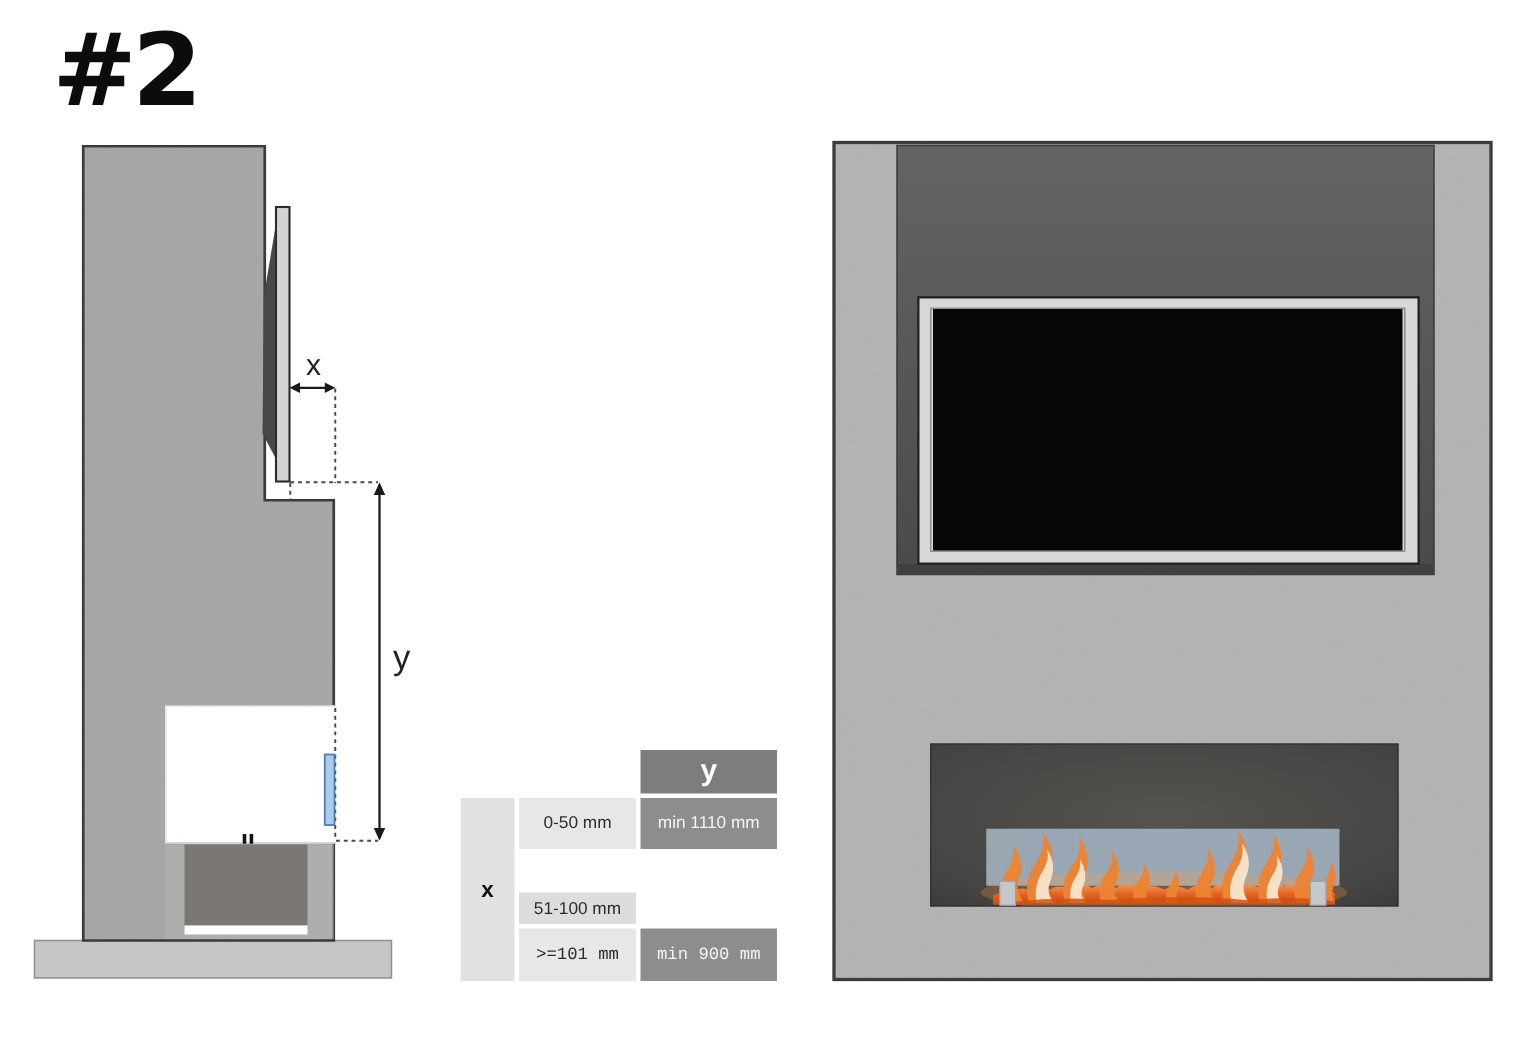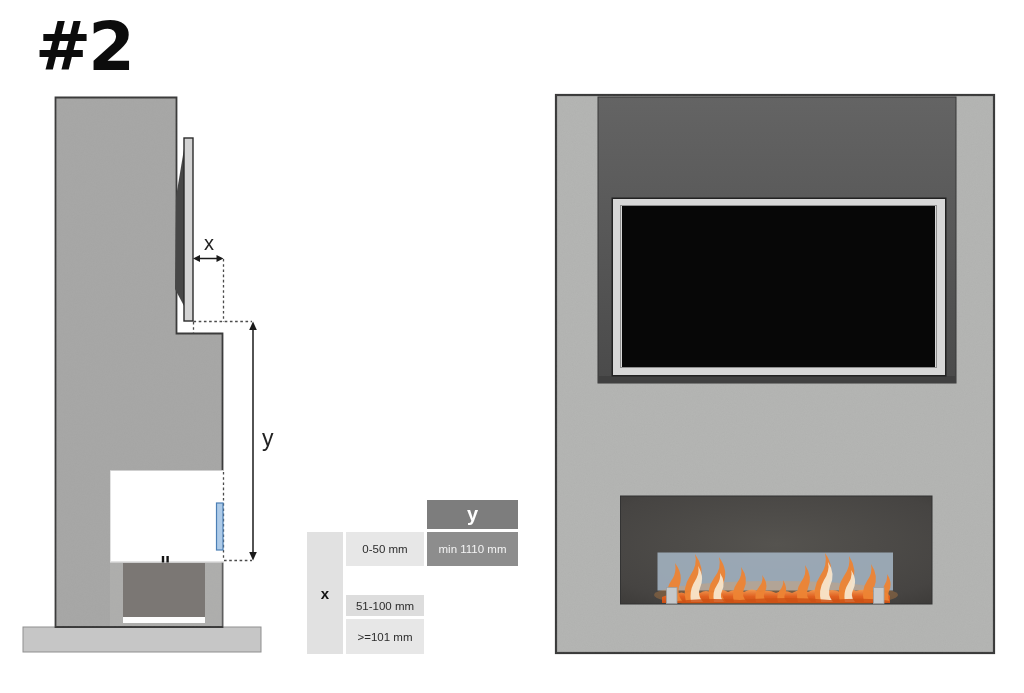--- a/index.html
+++ b/index.html
@@ -36,21 +36,21 @@
   }
   .cell-row-header{
     grid-column:1;grid-row:2/5;
     background:var(--table-x-bg);color:#111111;
     font-weight:bold;font-size:15px;
   }
   .cell-range{grid-column:2;font-size:11.5px;color:var(--table-text-dark);}
   .cell-value{grid-column:3;font-size:11.5px;color:var(--table-text-light);}
   .row-1{grid-row:2;}
   .row-2{grid-row:3;}
-  .row-3{grid-row:4;}
+  .row-3{grid-row:4;font-family:Liberation Mono, monospace;}
   .cell-range.row-1,.cell-range.row-3{background:var(--table-mid-bg-a);}
   .cell-range.row-2{background:var(--table-mid-bg-b);margin-top:26px;}
   .cell-value.row-1,.cell-value.row-3{background:var(--table-val-bg-a);}
   .cell-value.row-2{background:var(--table-val-bg-b);}
   .svg-label{
     font-family:"Liberation Sans",sans-serif;
     fill:var(--label-text);
   }
 </style>
 </head>
@@ -192,15 +192,16 @@
   <div class="spec-table">
     <div class="cell cell-col-header">y</div>
     <div class="cell cell-row-header">x</div>
 
     <div class="cell cell-range row-1">0-50 mm</div>
     <div class="cell cell-value row-1">min 1110 mm</div>
 
     <div class="cell cell-range row-2">51-100 mm</div>
 
     <div class="cell cell-range row-3">&gt;=101 mm</div>
+    <div class="cell cell-value row-3">min 900 mm</div>
   </div>
 
 </div>
 
 </body></html>

